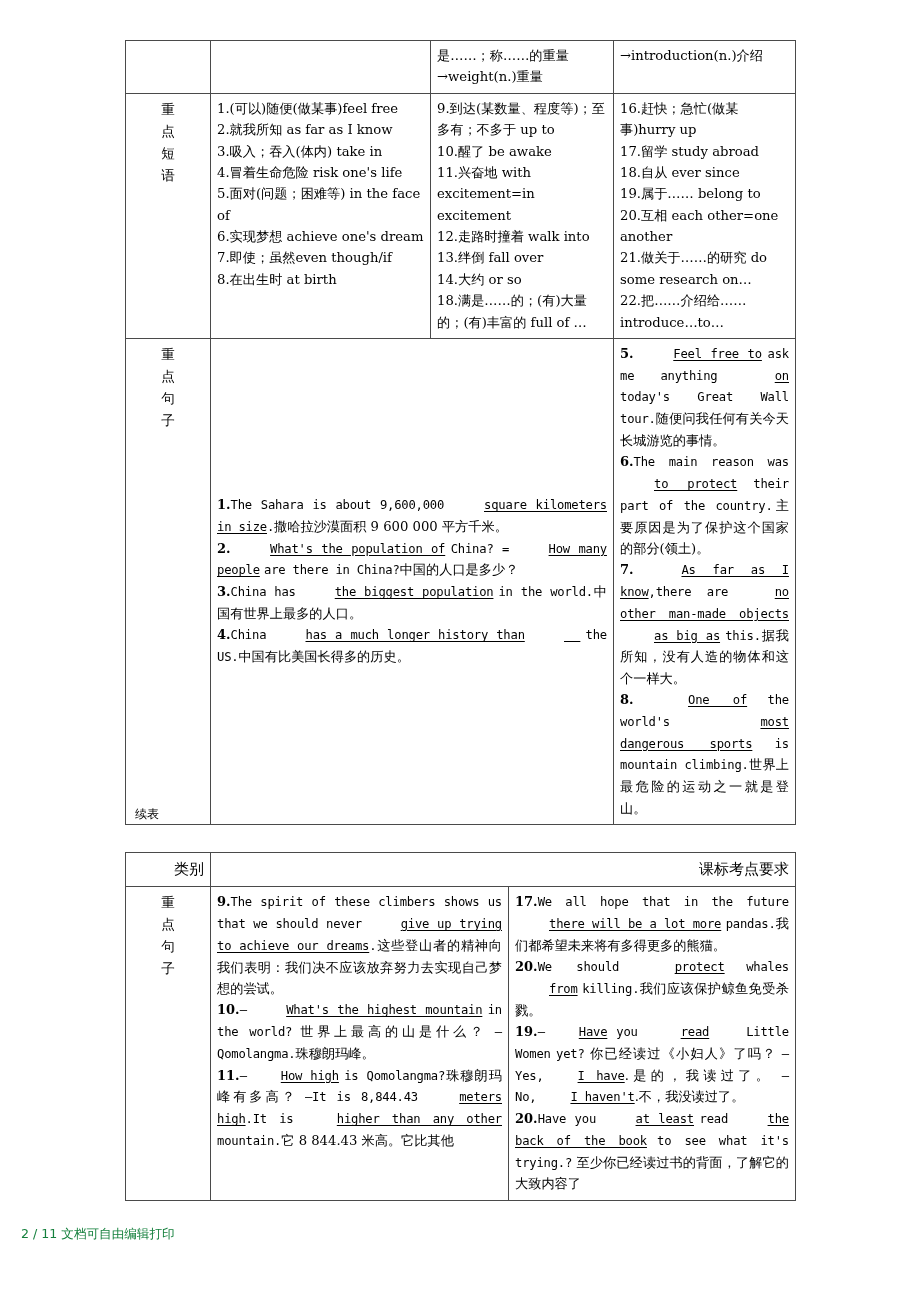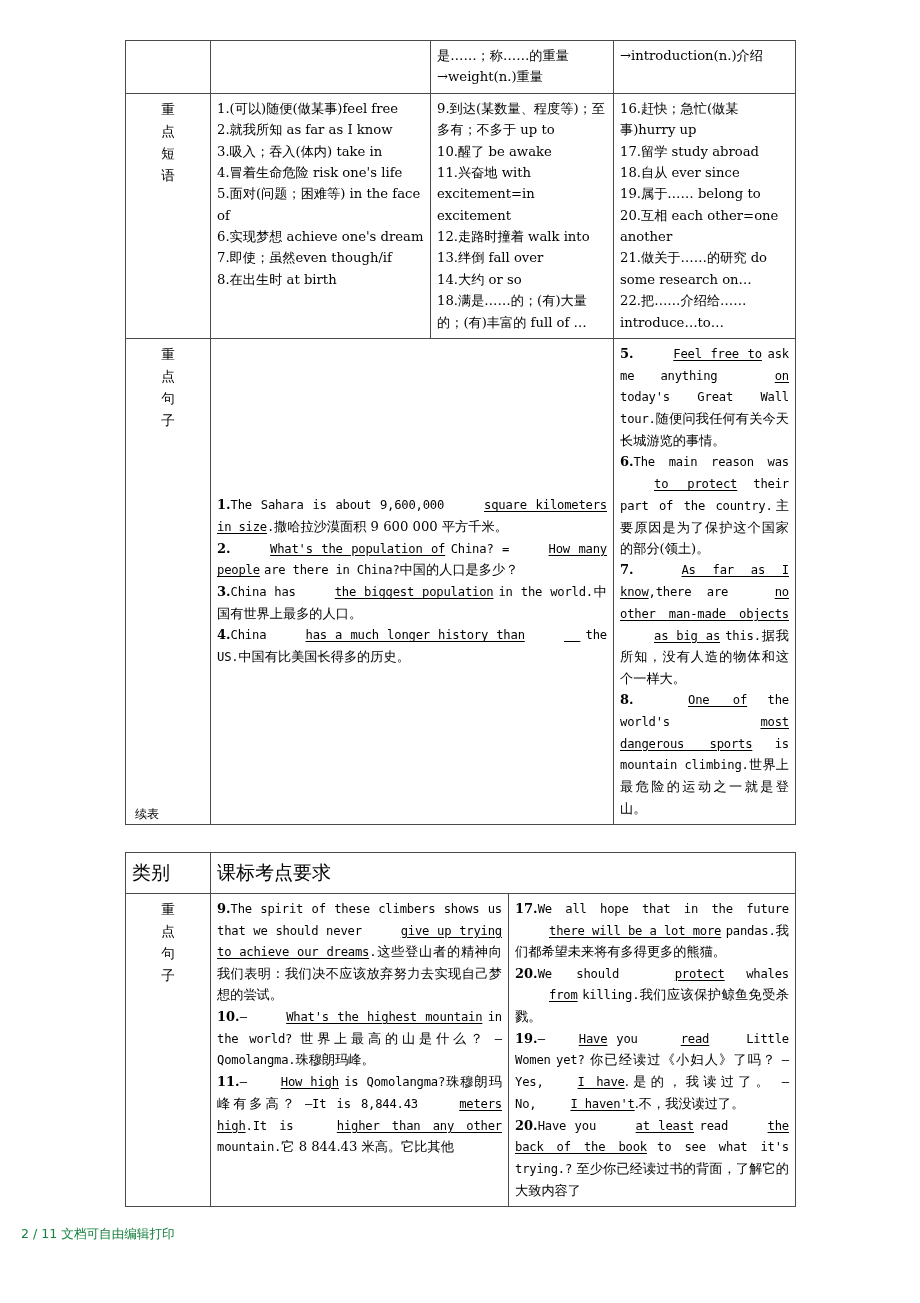--- a/index.html
+++ b/index.html
@@ -48,23 +48,23 @@
     vertical-align: middle;
     font-size: 13.6px;
     line-height: 1.45;
     letter-spacing: 0;
   }
   .vlabel span {
     display: block;
   }
 
   .hdr-center {
-    text-align: left;
+    text-align: right;
     vertical-align: middle;
-    font-size: 19px;
+    font-size: 15px;
   }
 
   
   .en {
     font-family: "DejaVu Sans Mono", "Liberation Mono", monospace;
     font-size: 12.2px;
     letter-spacing: -0.2px;
   }
   .cn {
     font-family: "DejaVu Serif", "Liberation Serif", serif;

